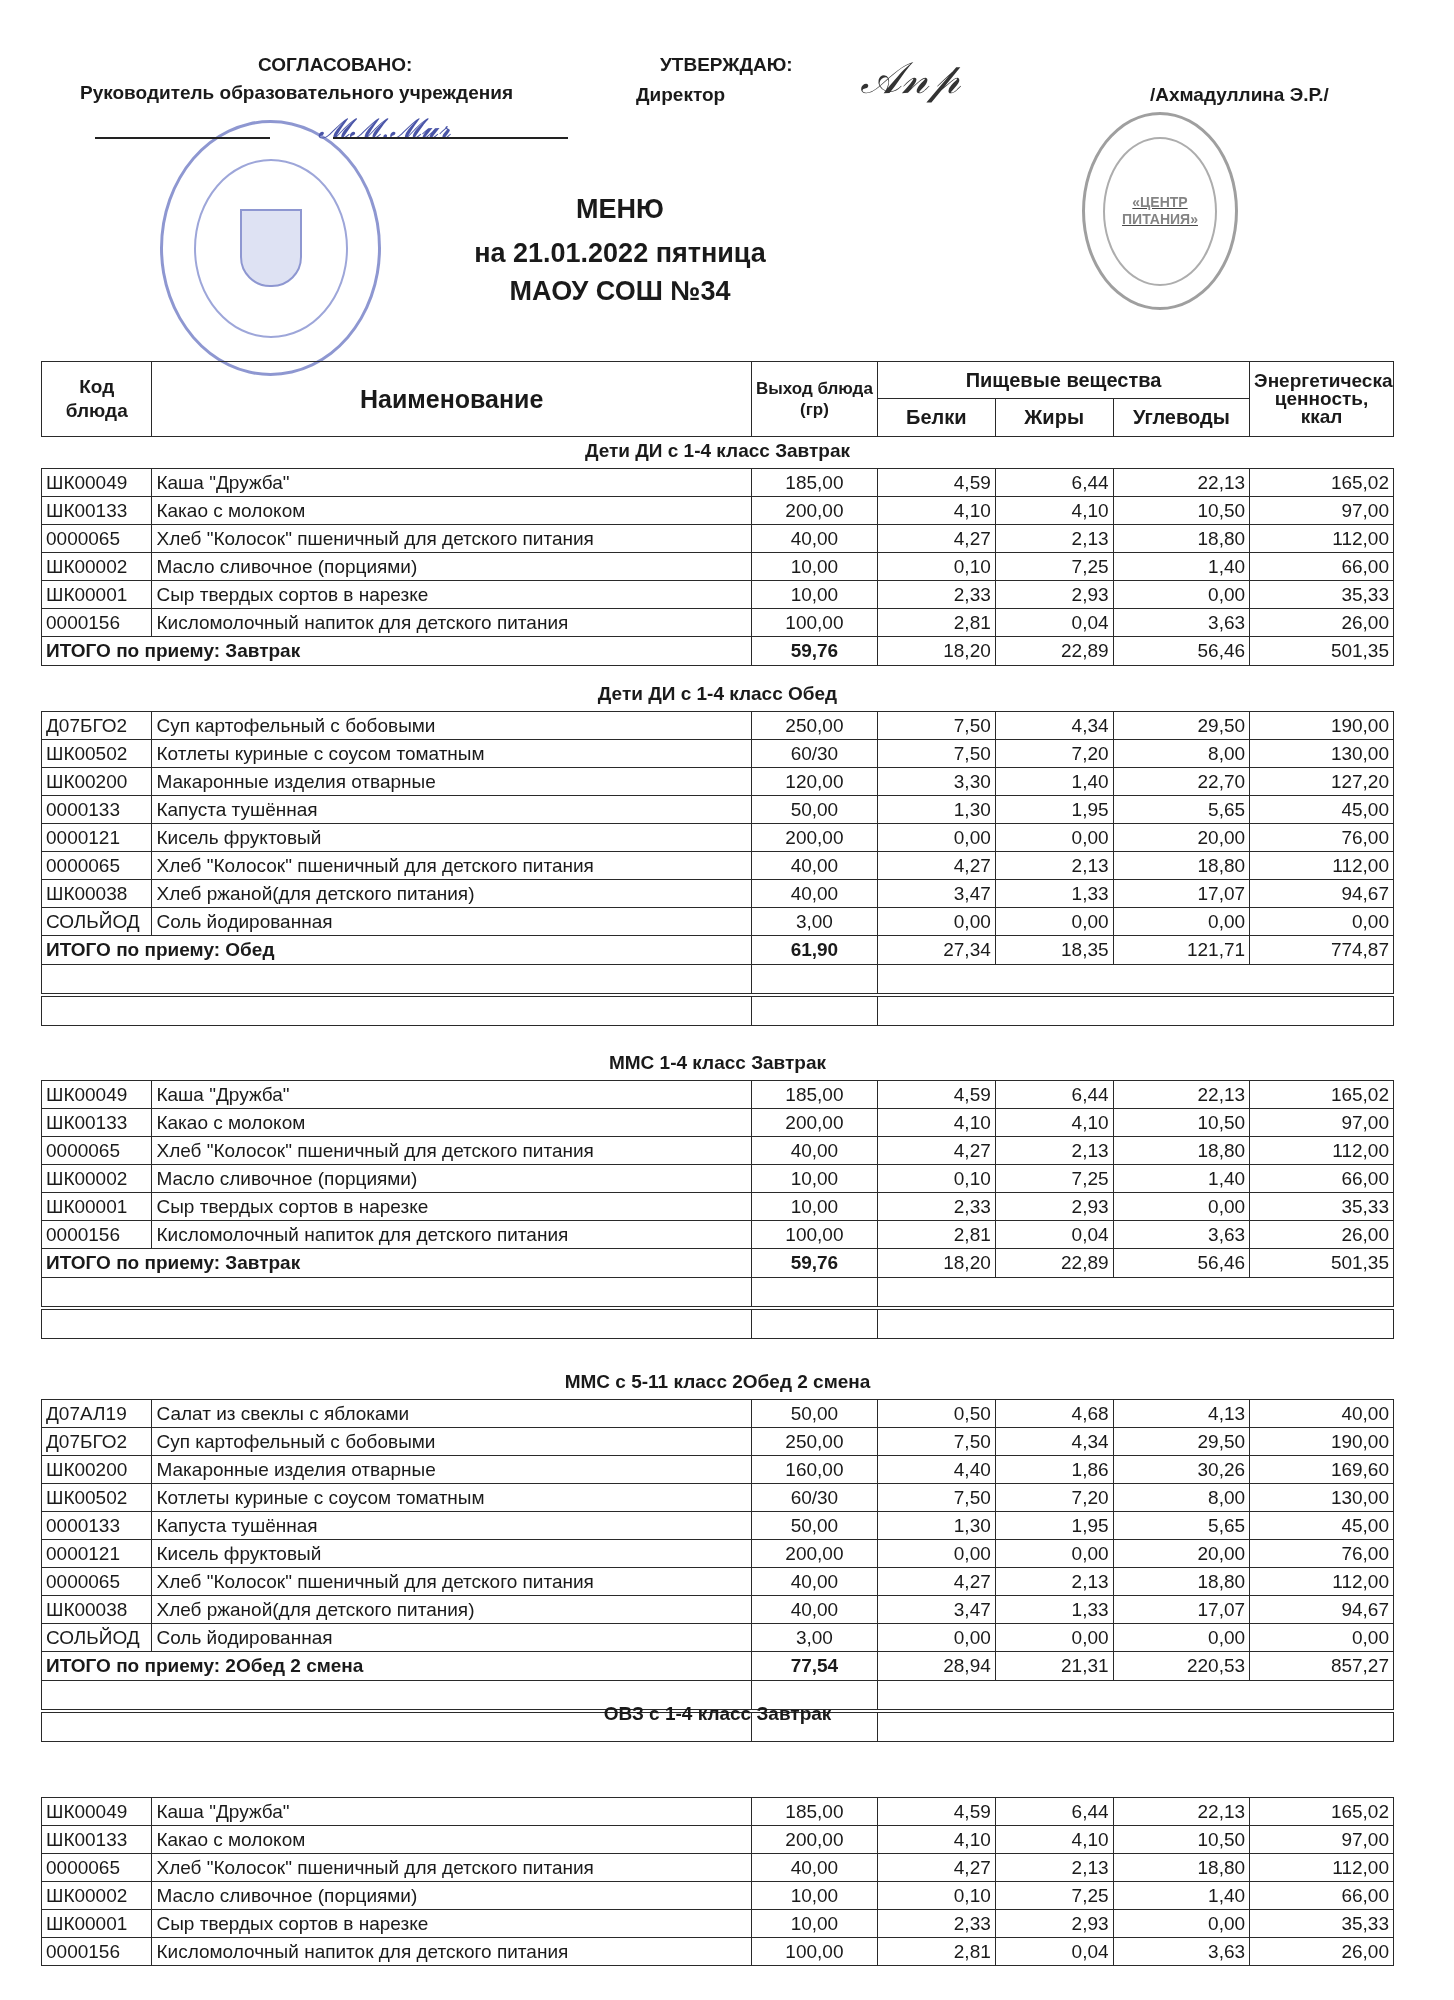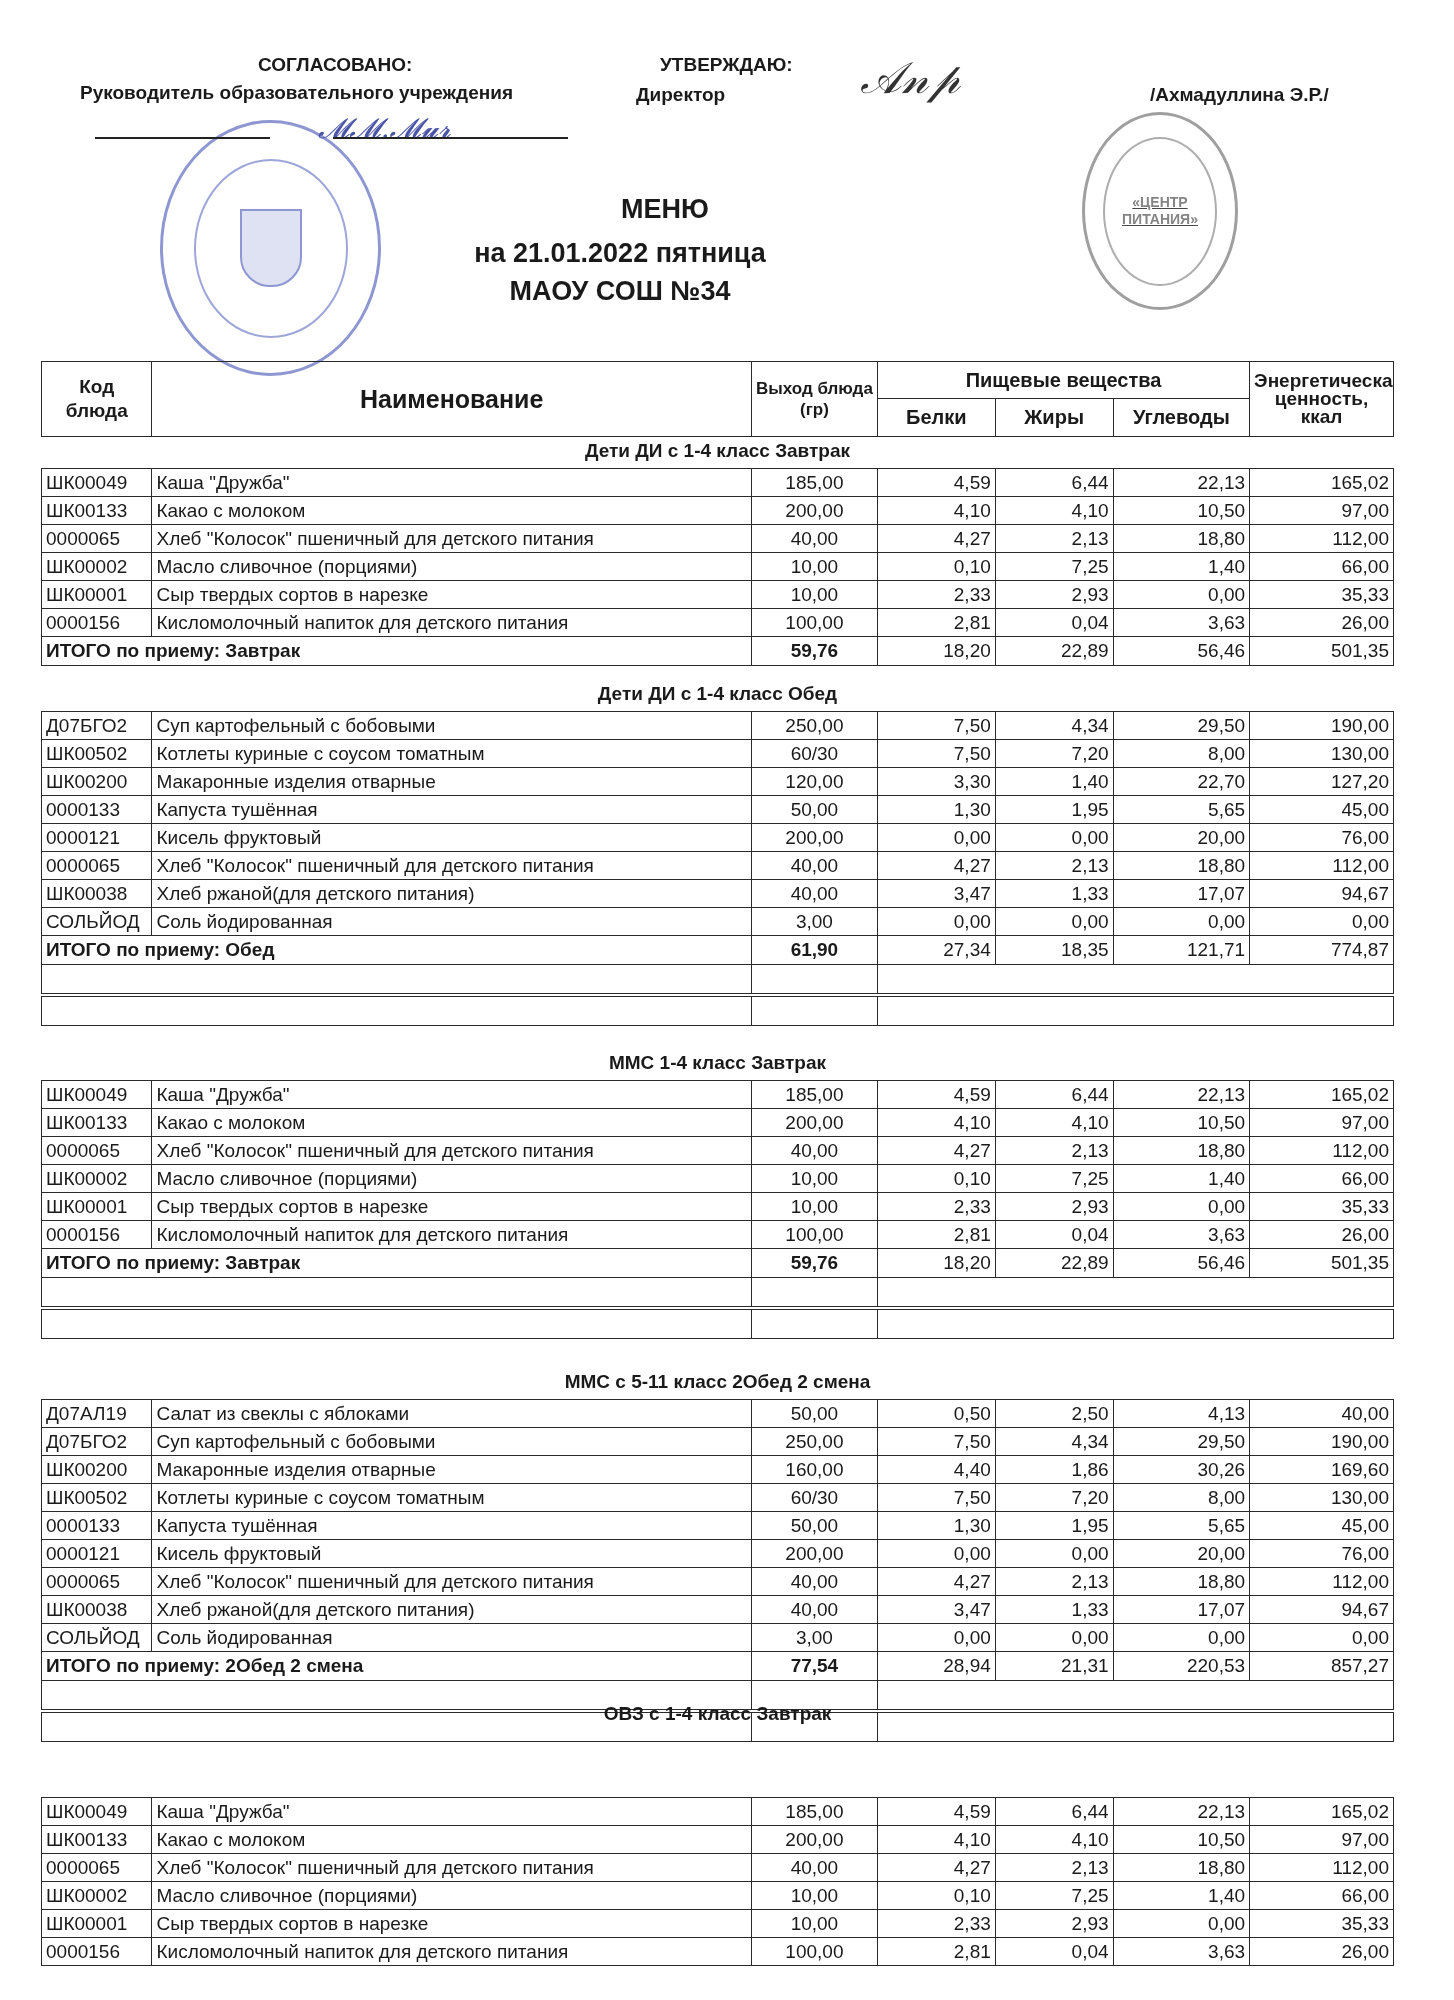--- a/index.html
+++ b/index.html
@@ -59,21 +59,21 @@
 <div class="abs hdr-b" style="left:636px; top:84px;">Директор</div>
 <div class="abs" style="left:860px; top:52px; font-size:44px; font-style:italic; color:#333; font-family:'DejaVu Serif',serif;">𝒜𝓃𝓅</div>
 <div class="abs hdr-b" style="left:1150px; top:84px;">/Ахмадуллина Э.Р./</div>
 <div class="stamp stamp-right">
   <div class="inner">
     <span>«ЦЕНТР</span>
     <span>ПИТАНИЯ»</span>
   </div>
 </div>
 
-<div class="title" style="top:194px;margin-left:45px;">МЕНЮ</div>
+<div class="title" style="top:194px;">МЕНЮ</div>
 <div class="title" style="top:238px;">на 21.01.2022  пятница</div>
 <div class="title" style="top:276px;">МАОУ СОШ №34</div>
 
 <table class="menu" style="top:361px;">
   <colgroup>
       <col class="c-code">
       <col class="c-name">
       <col class="c-yield">
       <col class="c-p">
       <col class="c-f">
@@ -373,21 +373,21 @@
         <col class="c-f">
         <col class="c-c">
         <col class="c-e">
       </colgroup>
       <tbody>
         <tr class="row">
           <td class="">Д07АЛ19</td>
           <td class="">Салат из свеклы с яблоками</td>
           <td class="ctr">50,00</td>
           <td class="num">0,50</td>
-          <td class="num">2,50</td>
+          <td class="num">4,68</td>
           <td class="num">4,13</td>
           <td class="num">40,00</td>
         </tr>
         <tr class="row">
           <td class="">Д07БГО2</td>
           <td class="">Суп картофельный с бобовыми</td>
           <td class="ctr">250,00</td>
           <td class="num">7,50</td>
           <td class="num">4,34</td>
           <td class="num">29,50</td>

